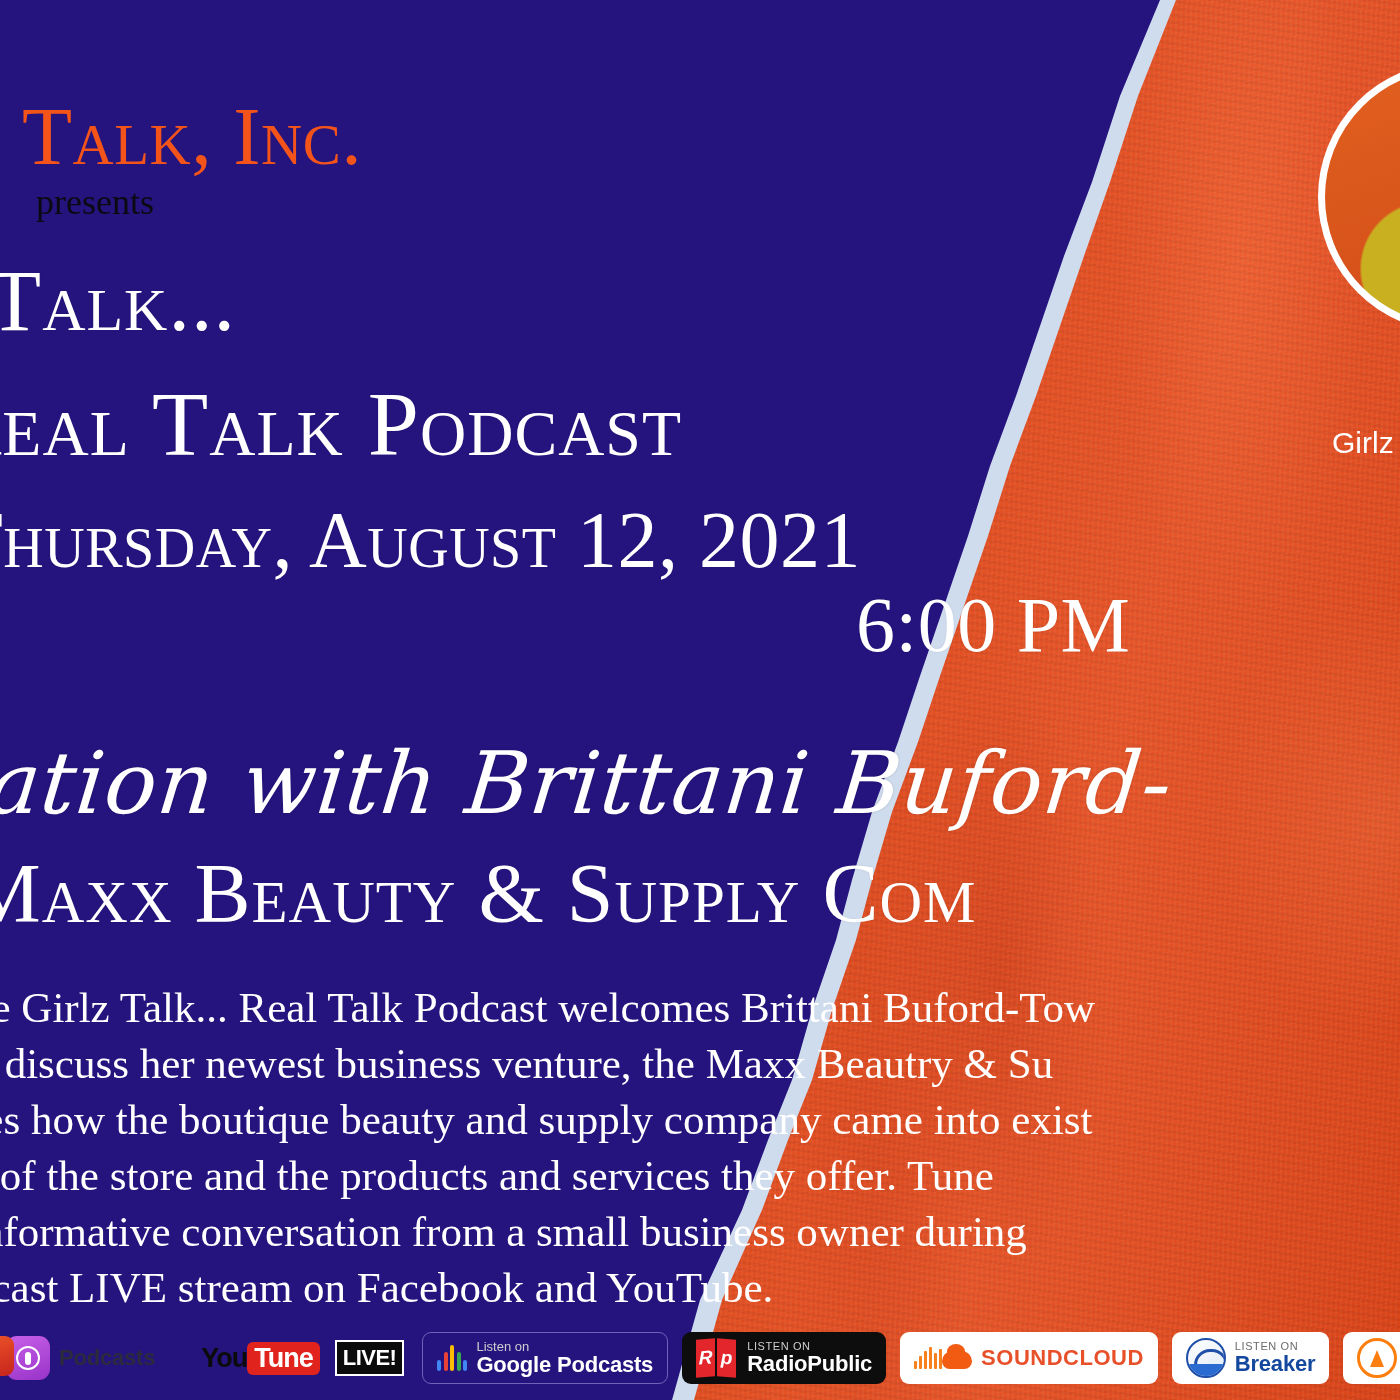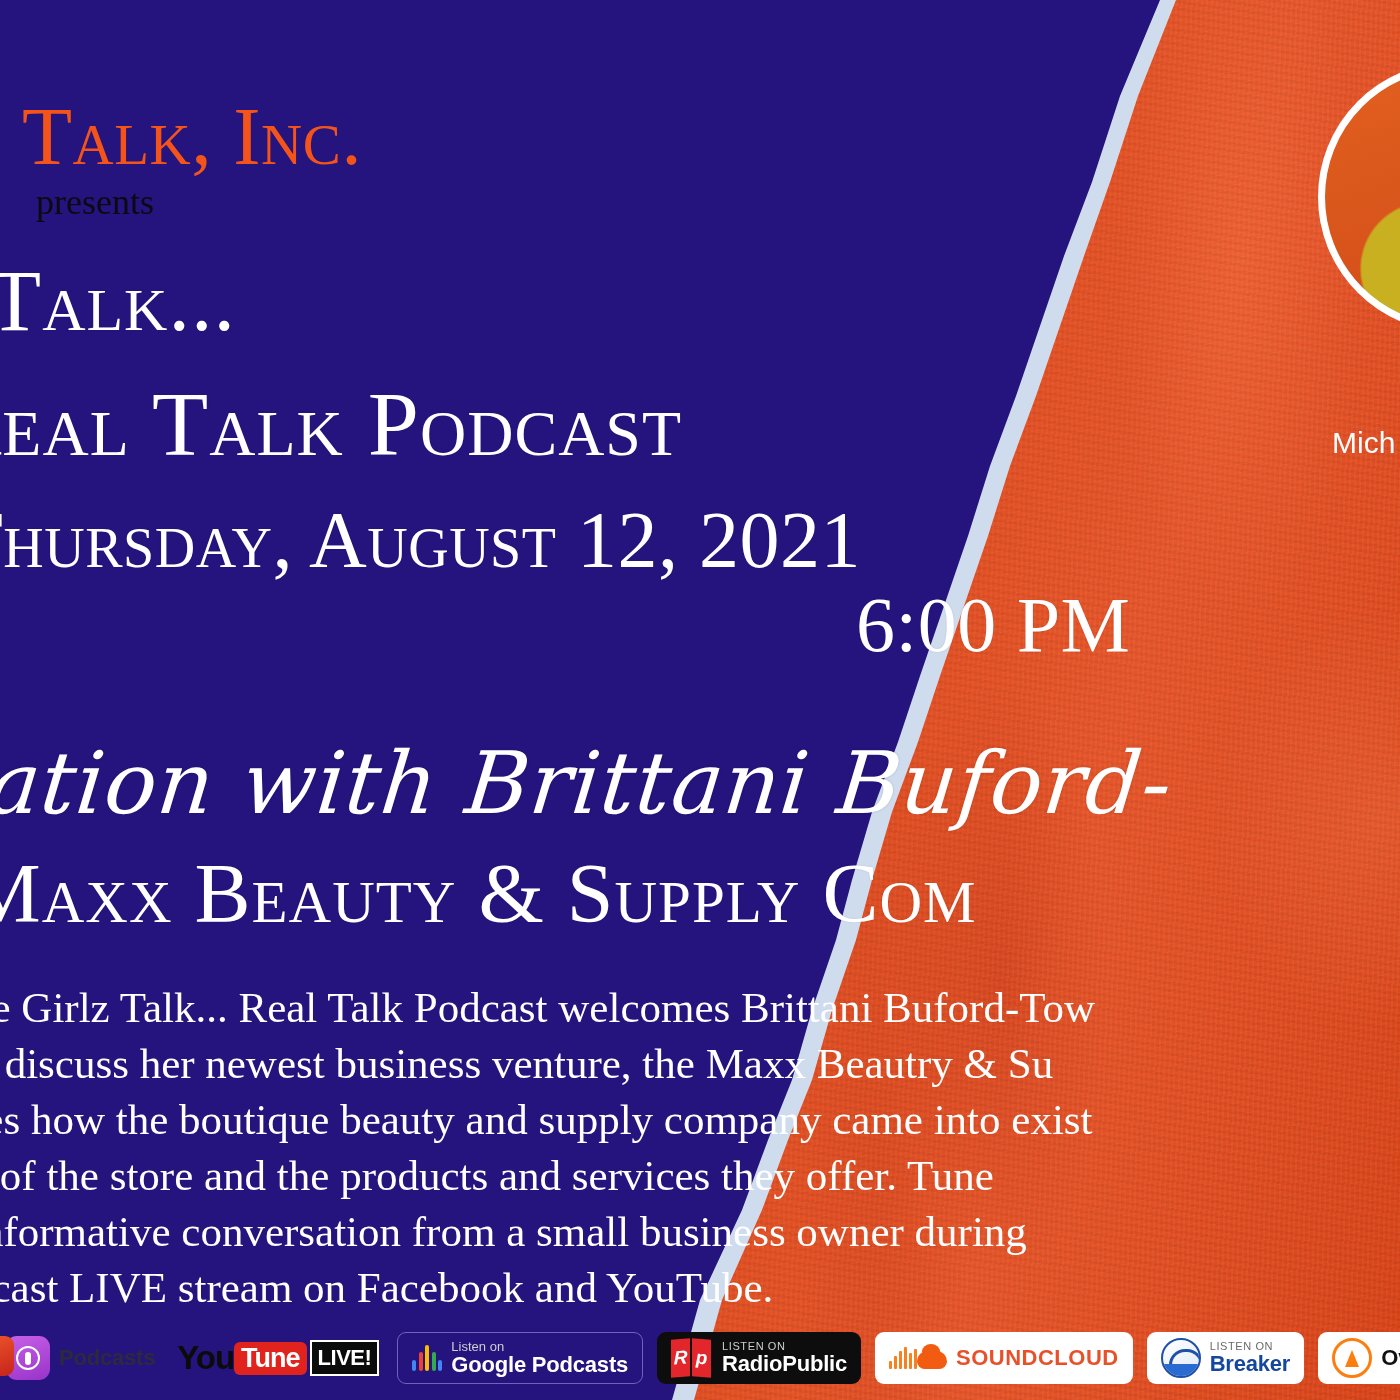--- a/index.html
+++ b/index.html
@@ -241,23 +241,23 @@
   }
   .ico-over::before{
     content:""; width:0; height:0;
     border-left:7px solid transparent; border-right:7px solid transparent;
     border-bottom:17px solid #fc7e0f;
   }
   .ico-yt {
     display:flex; align-items:center; gap:0;
     font-family:"Liberation Sans", sans-serif; font-weight:700;
   }
-  .yt-you { font-size:33px; color:#0b0b0b; letter-spacing:-1px; }
+  .yt-you { font-size:27px; color:#0b0b0b; letter-spacing:-1px;margin-left:24px; }
   .yt-tube{ font-size:27px; color:#fff; background:#e0231c; padding:1px 7px; border-radius:6px; letter-spacing:-1px; }
-  .yt-live{ font-size:22px; color:#fff; background:#0b0b0b; padding:3px 6px; margin-left:3px;
+  .yt-live{ font-size:22px; color:#fff; background:#0b0b0b; padding:3px 6px; margin-left:15px;
             letter-spacing:-.5px; border:2px solid #fff; }
   .edge-left-badge {
     position:absolute; left:-26px; bottom:18px;
     width:40px; height:40px; border-radius:9px;
     background:linear-gradient(160deg,#f0582a,#c5241c);
     z-index:9;
   }
 </style>
 </head>
 <body>
@@ -267,21 +267,21 @@
   <div class="bg-blue"></div>
   <div class="bg-fringe"></div>
   <div class="bg-orange"></div>
 
   <div class="brand">Talk, Inc.</div>
   <div class="presents">presents</div>
 
   <div class="avatar-wrap">
     <div class="avatar"></div>
   </div>
-  <div class="avatar-name">Mich</div>
+  <div class="avatar-name">Girlz</div>
 
   <div class="titles">
     <div class="t-line t-show">z Talk...</div>
     <div class="t-line t-pod">Real Talk Podcast</div>
     <div class="t-line t-date">Thursday, August 12, 2021</div>
     <div class="t-line t-time">6:00 PM</div>
     <div class="t-script">ersation with Brittani Buford-</div>
     <div class="t-biz">Maxx Beauty &amp; Supply Com</div>
   </div>
 

